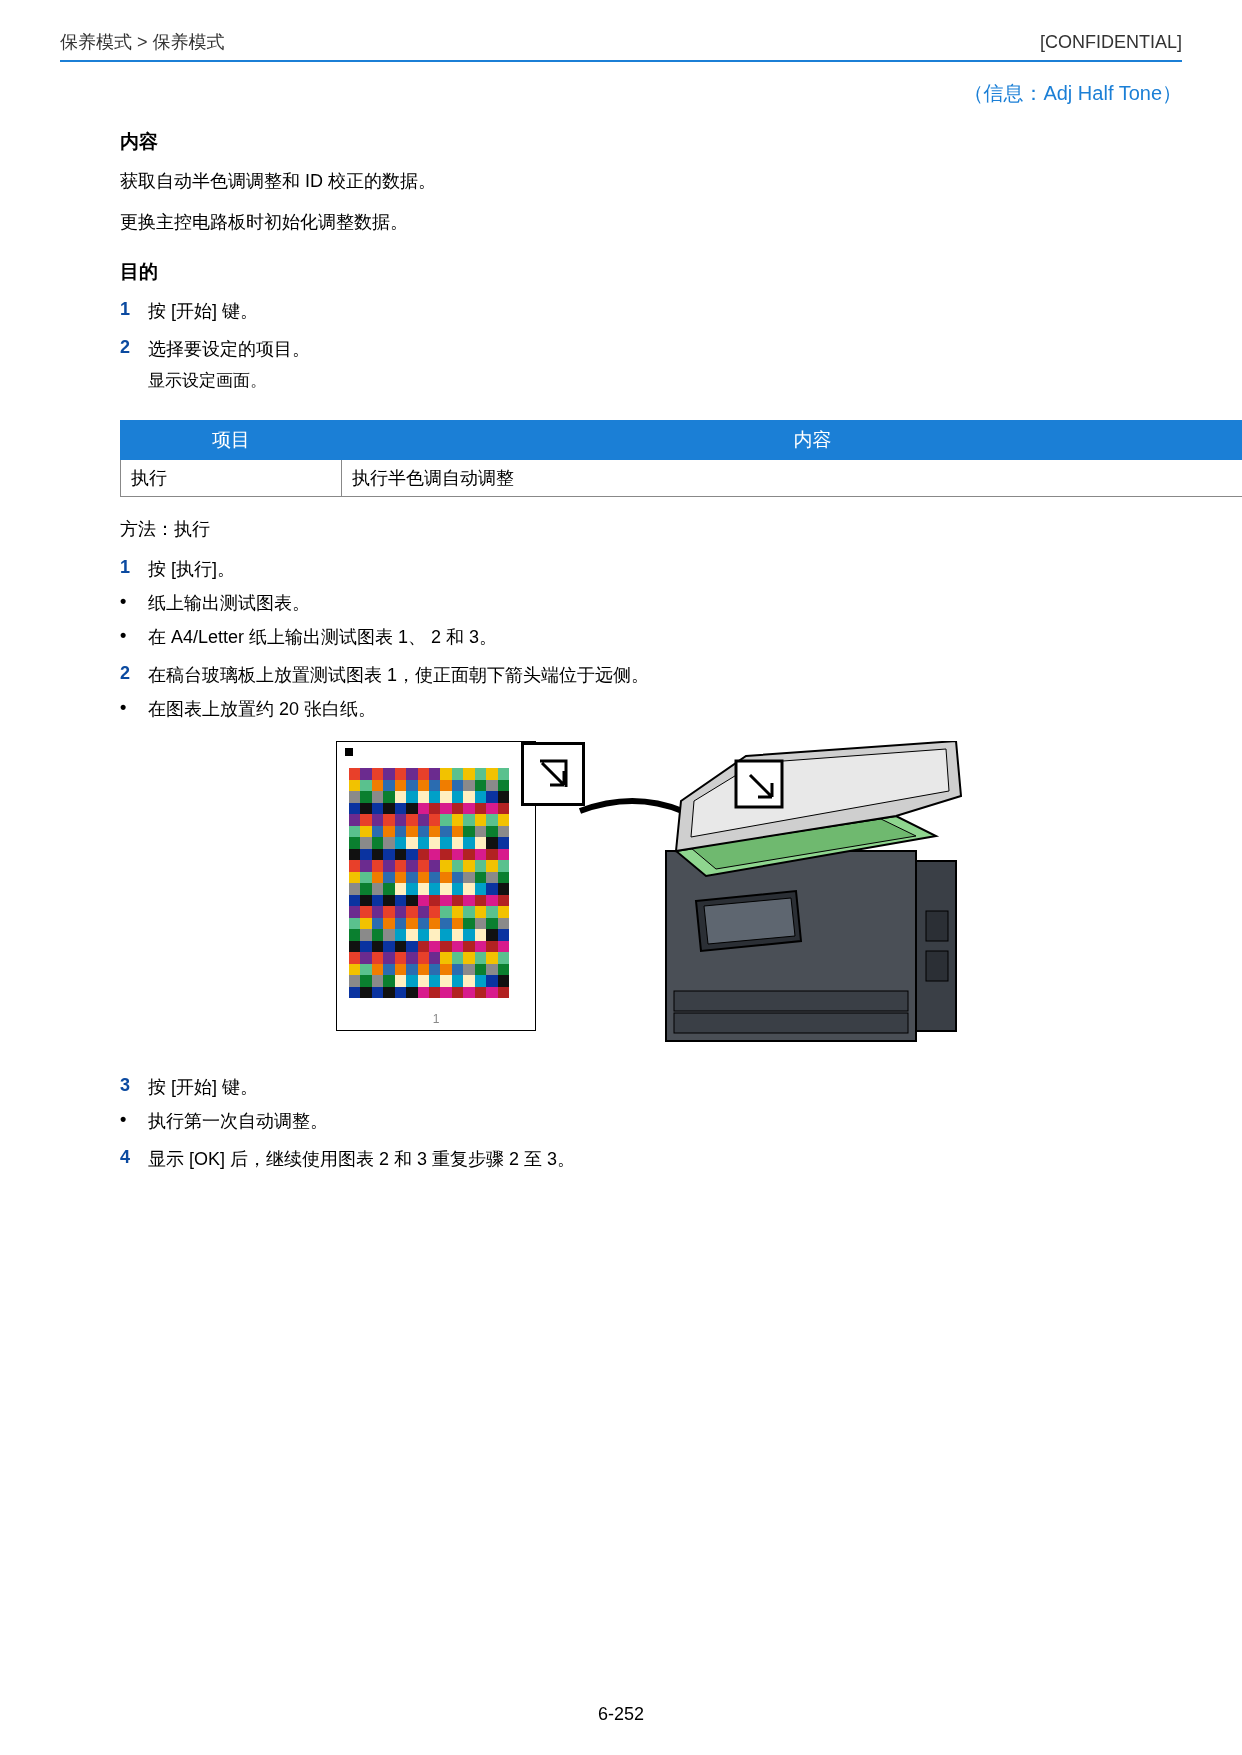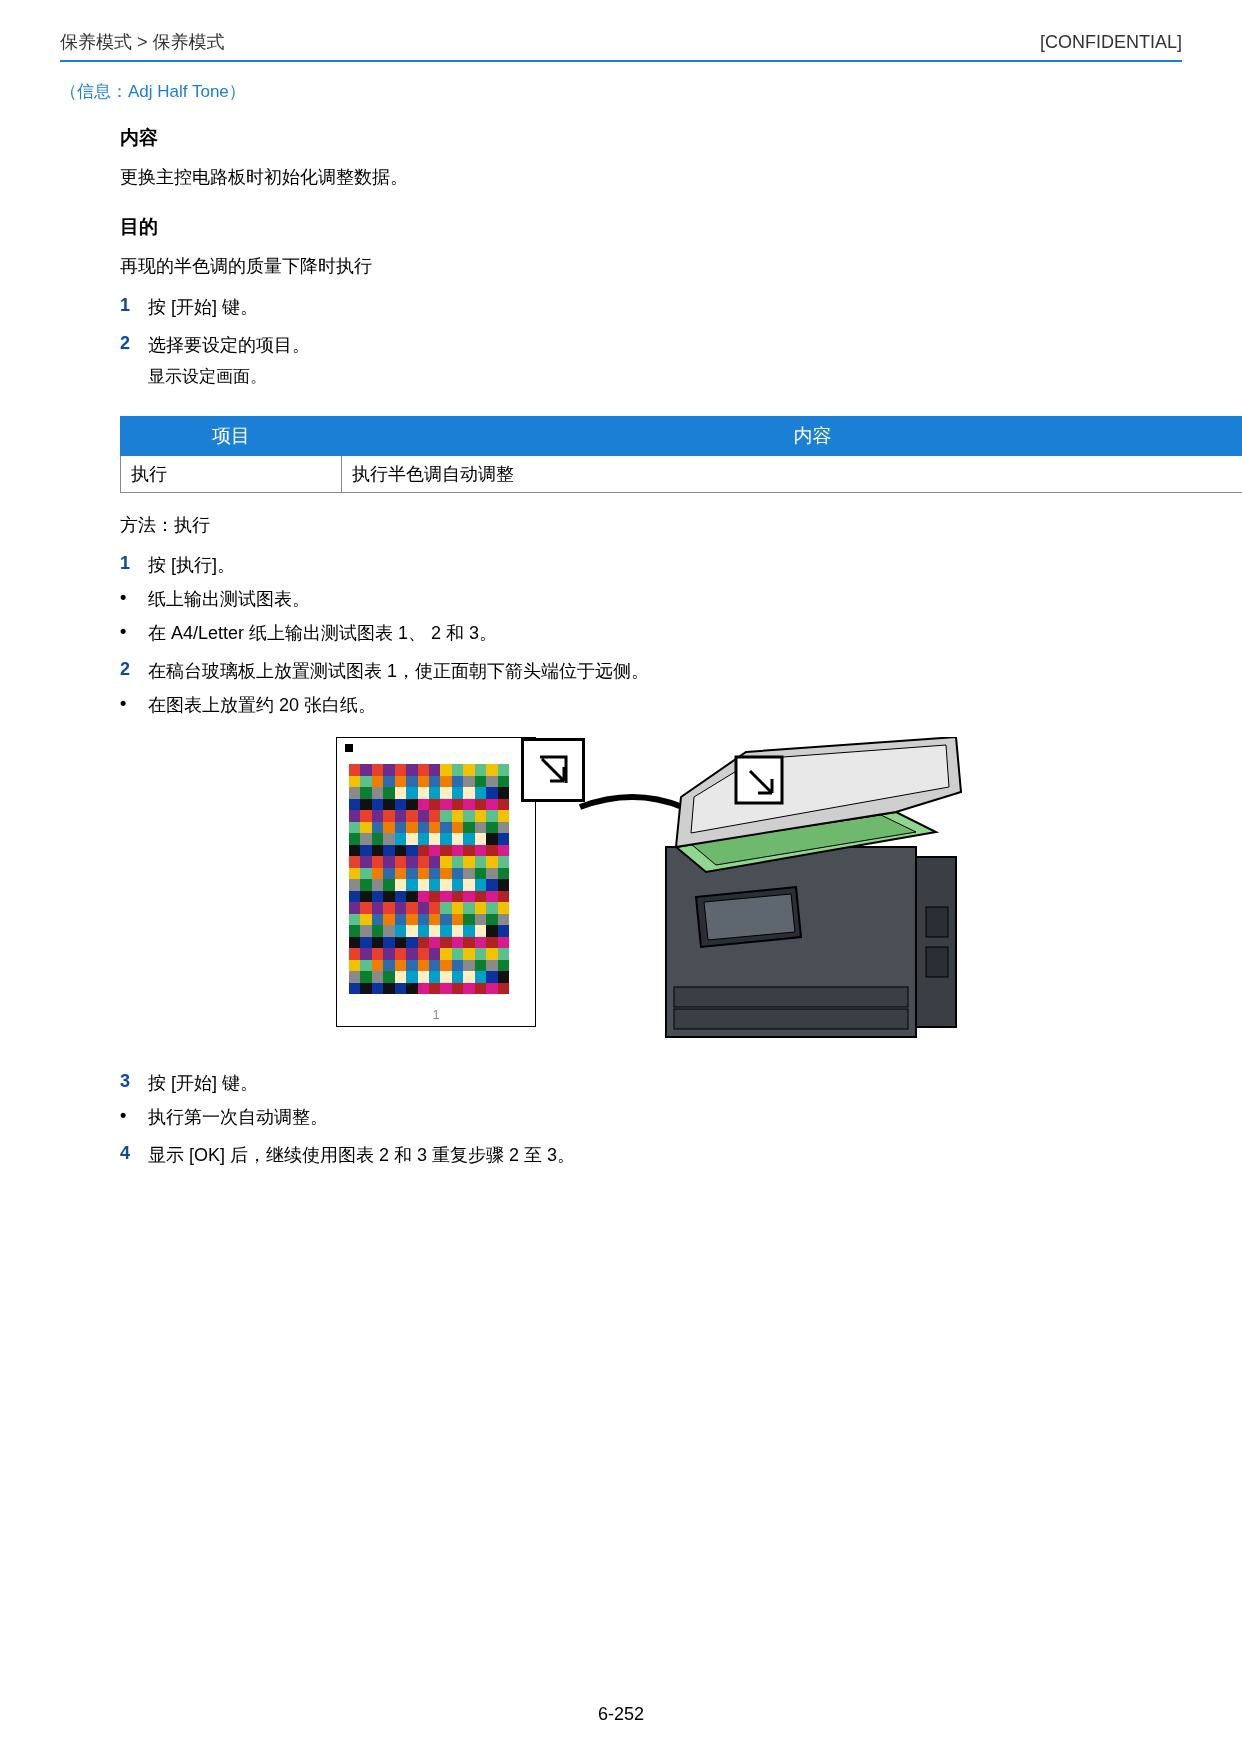--- a/index.html
+++ b/index.html
@@ -33,22 +33,23 @@
     color: #333;
   }
   .section-title {
     color: #0b4aa0;
     font-weight: bold;
     font-size: 22px;
     margin-top: 40px;
   }
   .subtitle {
     color: #1b7fd6;
-    font-size: 17px;
+    font-size: 20px;
     margin-top: 18px;
+    text-align: right;
   }
   .content {
     margin-left: 60px;
     margin-top: 10px;
   }
   .h4 {
     font-weight: bold;
     margin-top: 22px;
     font-size: 19px;
   }
@@ -206,24 +207,24 @@
   <div class="topbar">
     <span class="left">保养模式 &gt; 保养模式</span>
     <span class="right">[CONFIDENTIAL]</span>
   </div>
 
   <div class="subtitle">（信息：Adj Half Tone）</div>
 
   <div class="content">
 
     <div class="h4">内容</div>
+    <div class="para">获取自动半色调调整和 ID 校正的数据。</div>
     <div class="para">更换主控电路板时初始化调整数据。</div>
 
     <div class="h4">目的</div>
-    <div class="para">再现的半色调的质量下降时执行</div>
 
 
     <ol class="steps">
       <li>
         <span class="num">1</span>
         <span class="txt">按 [开始] 键。</span>
       </li>
       <li>
         <span class="num">2</span>
         <span class="txt">选择要设定的项目。</span>

